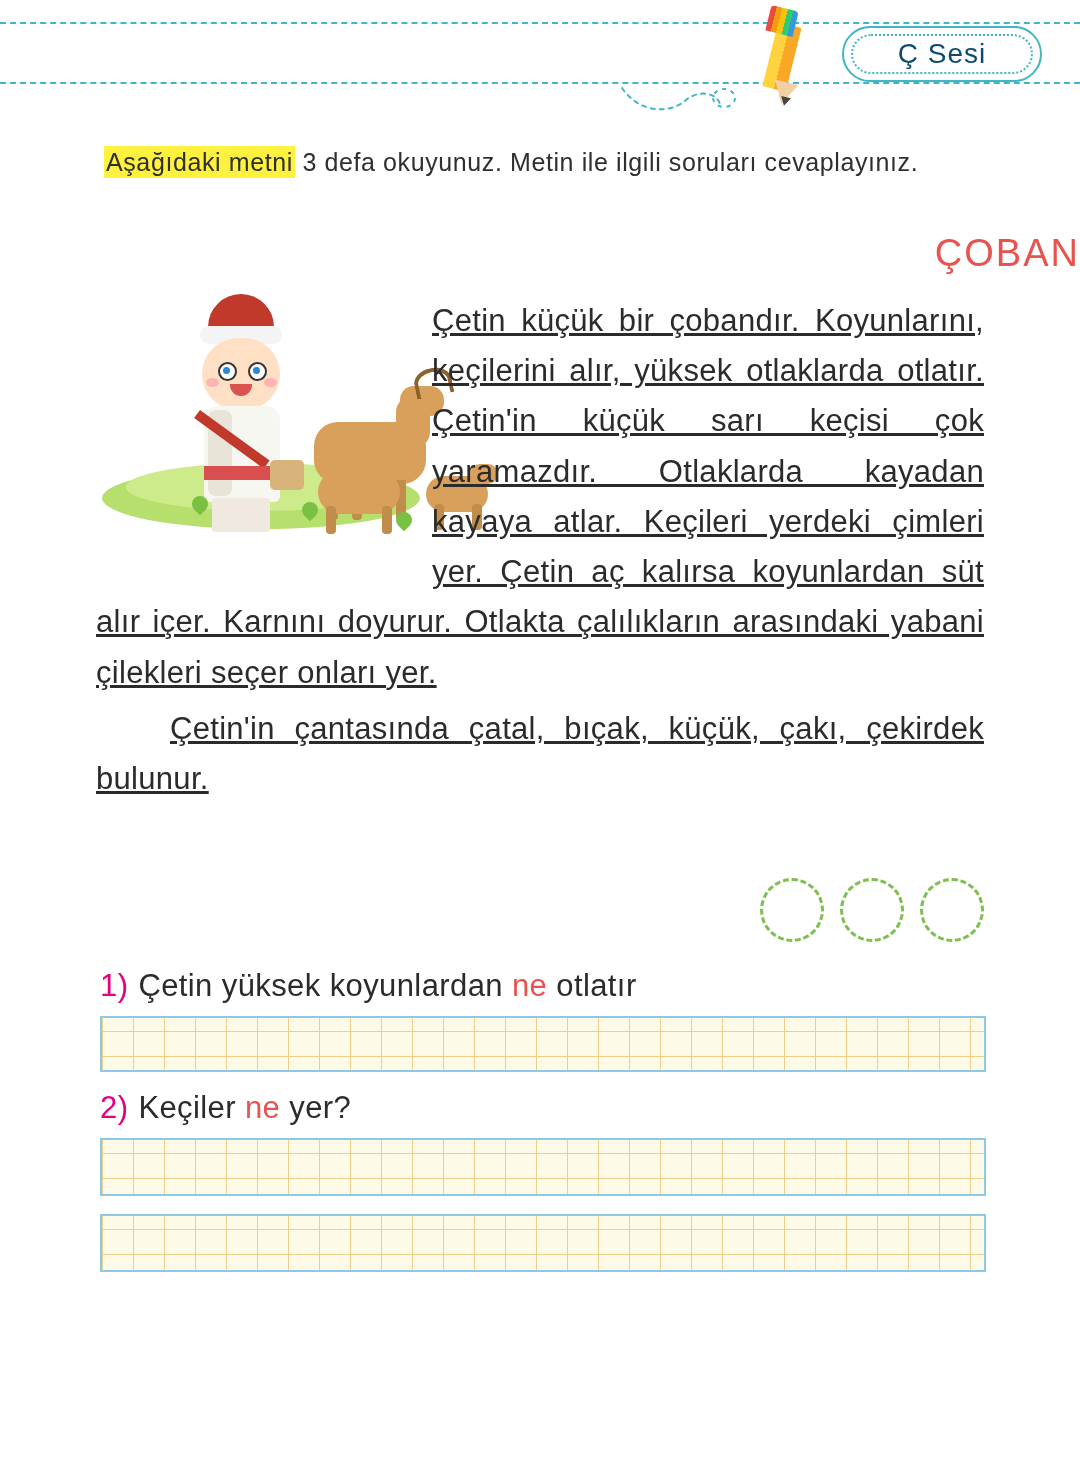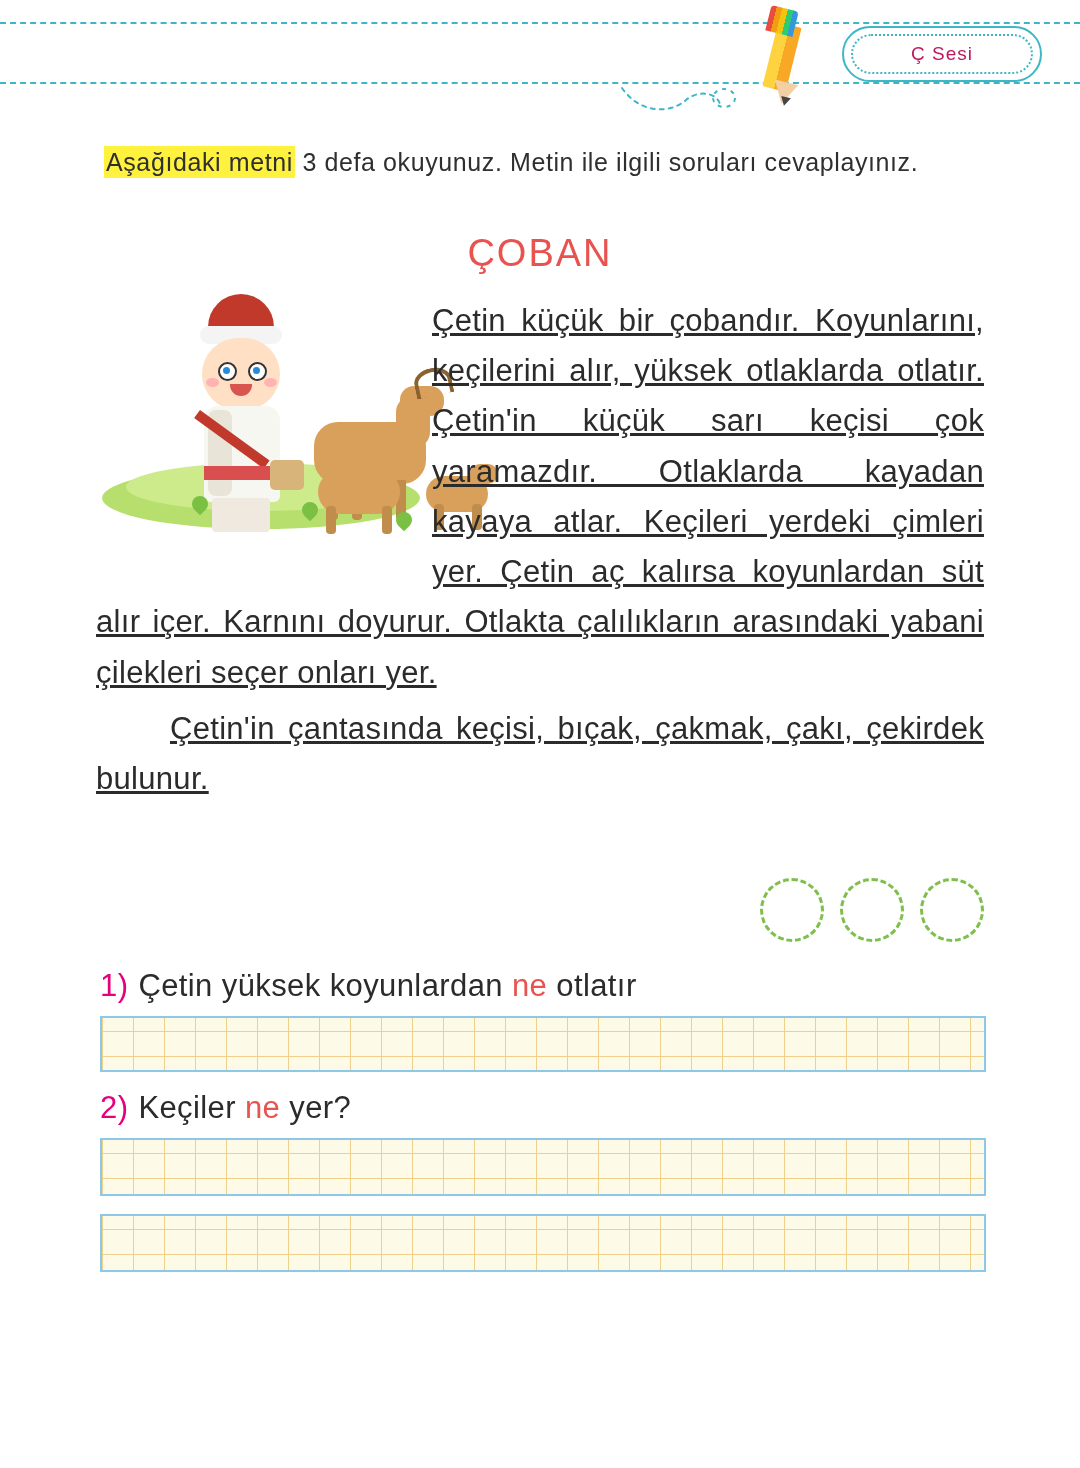--- a/index.html
+++ b/index.html
@@ -66,22 +66,22 @@
   .sound-pill::before {
     content: "";
     position: absolute;
     left: 7px; top: 6px; right: 7px; bottom: 6px;
     border: 2px dotted #3fb6c6;
     border-radius: 24px;
   }
   .sound-pill span {
     position: relative;
     font-family: "Liberation Sans", sans-serif;
-    font-size: 19px;
-    color: #be185d;
+    font-size: 28px;
+    color: #0c4a6e;
     letter-spacing: 1px;
   }
 
   
   .pencil {
     position: absolute;
     left: 762px;
     top: 2px;
     width: 46px;
     height: 104px;
@@ -145,21 +145,21 @@
     padding: 2px 2px;
     text-align: center;
   }
 
   
   .story-title {
     position: absolute;
     top: 232px;
     left: 0;
     width: 1080px;
-    text-align: center;
+    text-align: right;
     font-family: "Liberation Sans", sans-serif;
     font-size: 38px;
     color: #e8534f;
     letter-spacing: 2px;
   }
 
   .illustration {
     position: absolute;
     left: 96px;
     top: 290px;
@@ -432,21 +432,21 @@
   <div class="boy-legs"></div>
 
   <div class="tuft" style="left:96px; top:206px;"></div>
   <div class="tuft" style="left:206px; top:212px;"></div>
   <div class="tuft" style="left:300px; top:222px;"></div>
 </div>
 
 <div class="passage">
   <div class="wrapbox"></div>
   <p>Çetin küçük bir çobandır. Koyunlarını, keçilerini alır, yüksek otlaklarda otlatır. Çetin'in küçük sarı keçisi çok yaramazdır. Otlaklarda kayadan kayaya atlar. Keçileri yerdeki çimleri yer. Çetin aç kalırsa koyunlardan süt alır içer. Karnını doyurur. Otlakta çalılıkların arasındaki yabani çilekleri seçer onları yer.</p>
-  <p class="indent">Çetin'in çantasında keçisi, bıçak, çakmak, çakı, çekirdek bulunur.</p>
+  <p class="indent">Çetin'in çantasında çatal, bıçak, küçük, çakı, çekirdek bulunur.</p>
 </div>
 
 <div class="circles">
   <div class="dotted-circle"></div>
   <div class="dotted-circle"></div>
   <div class="dotted-circle"></div>
 </div>
 
 <div class="questions">
 

